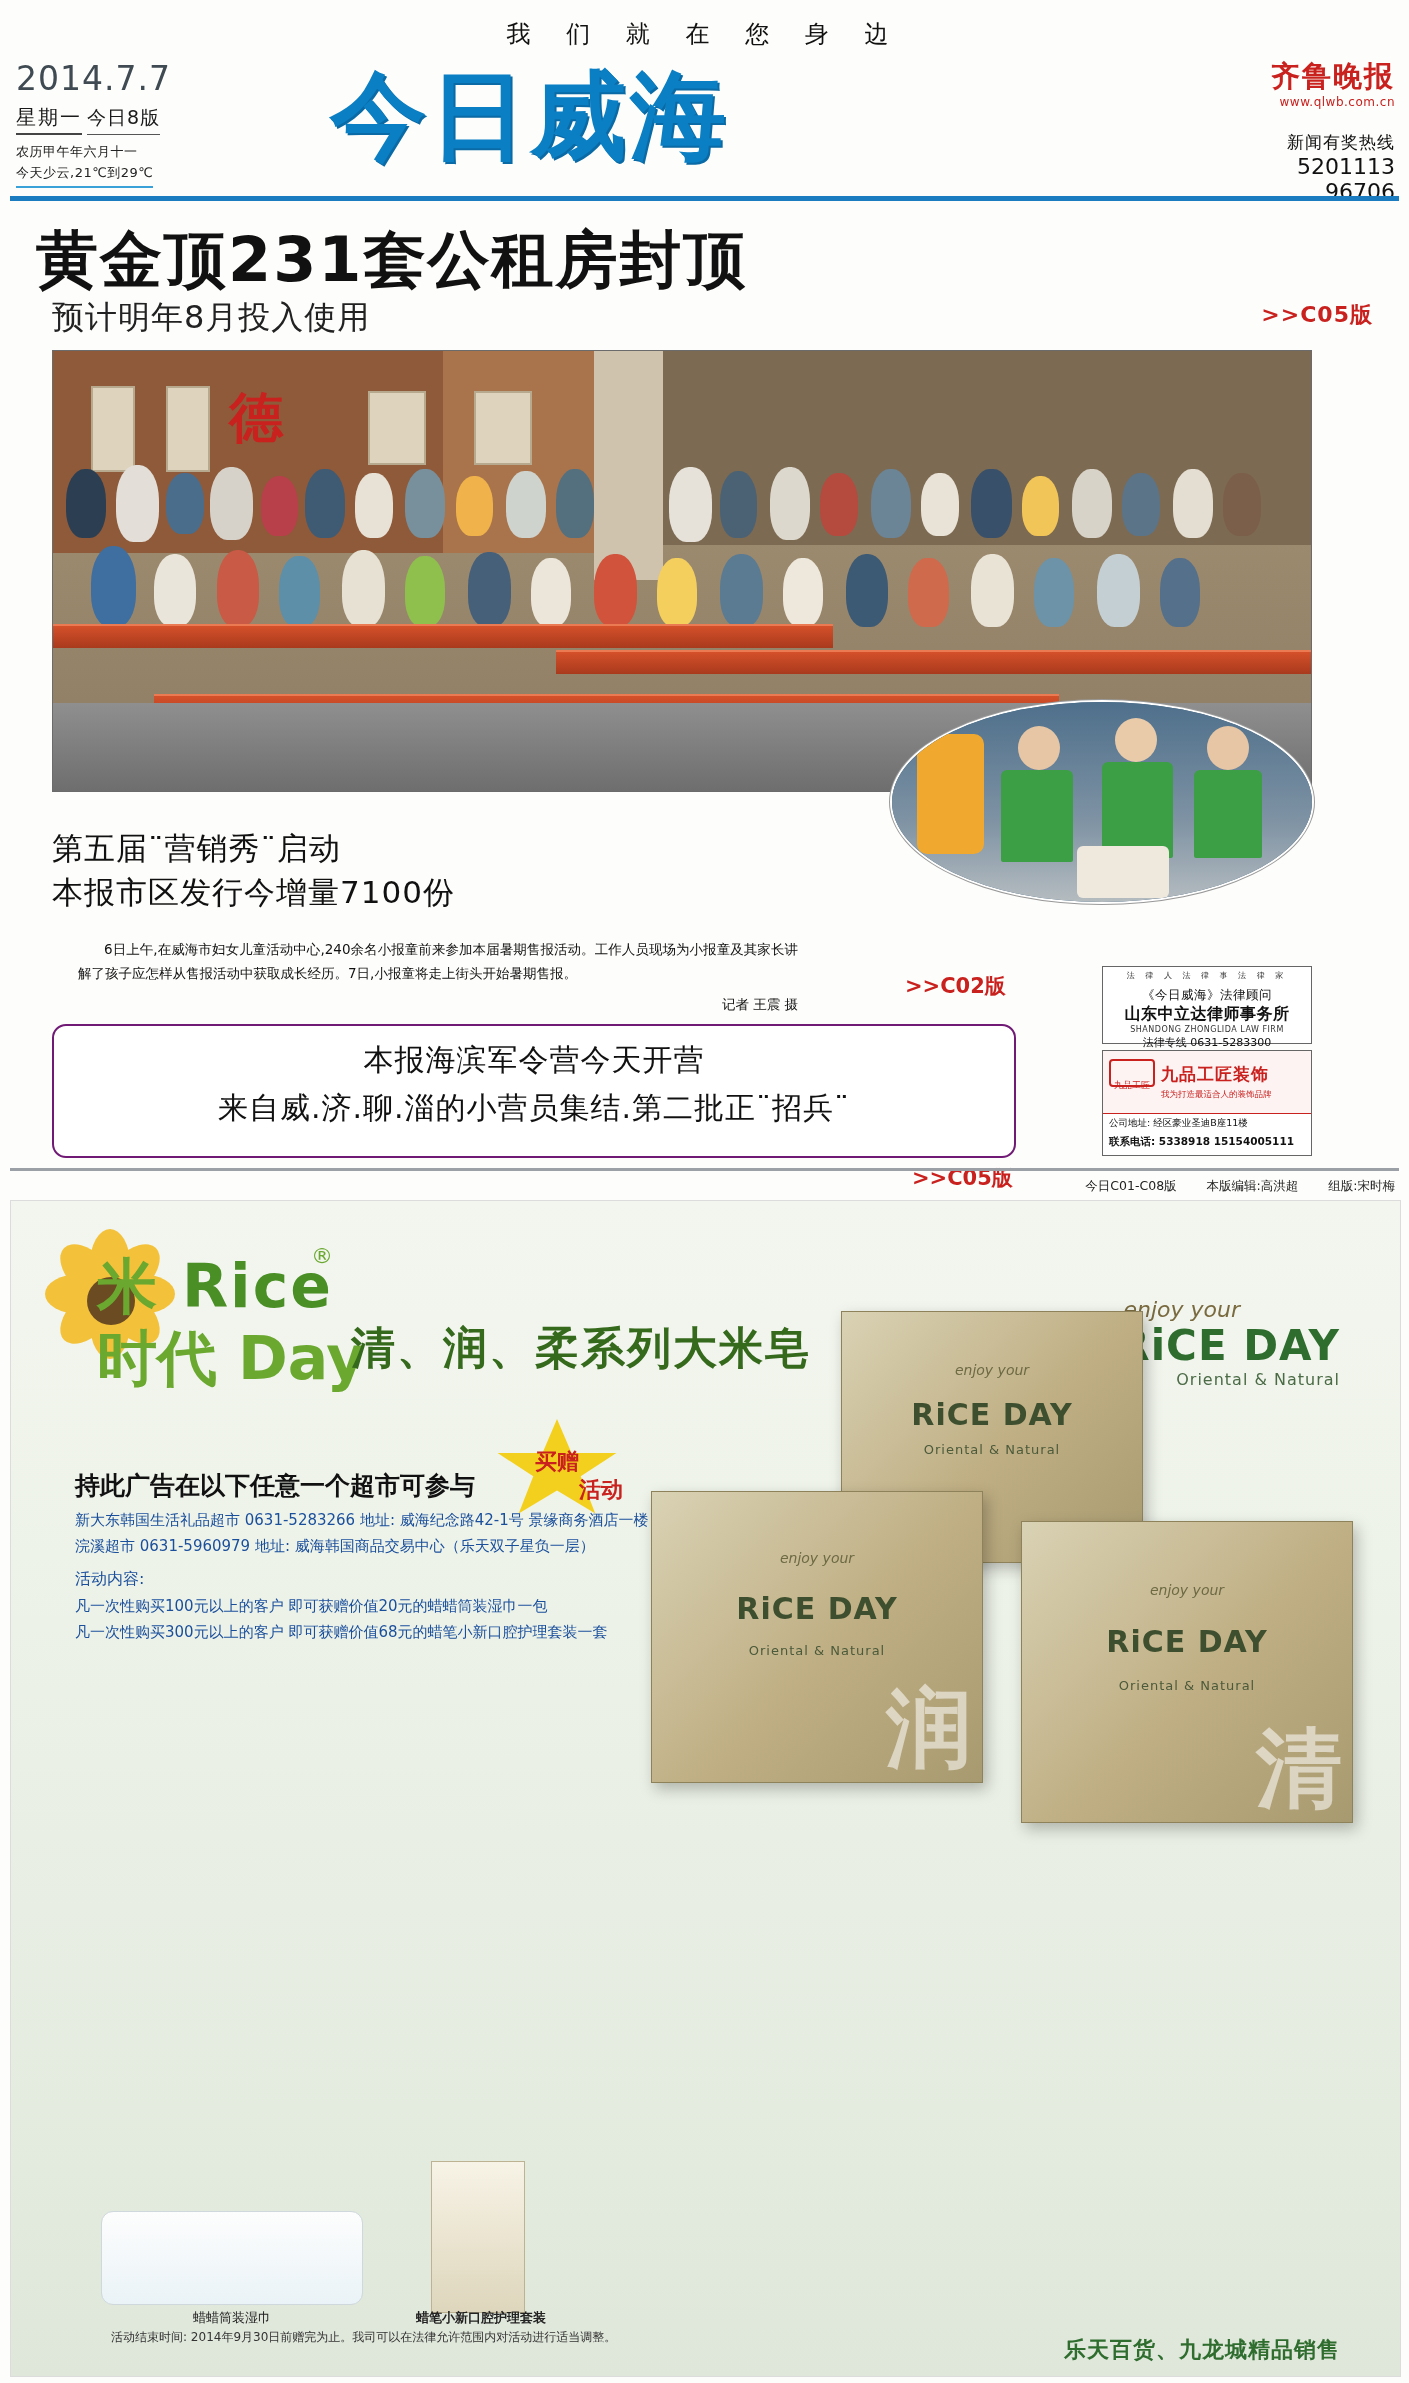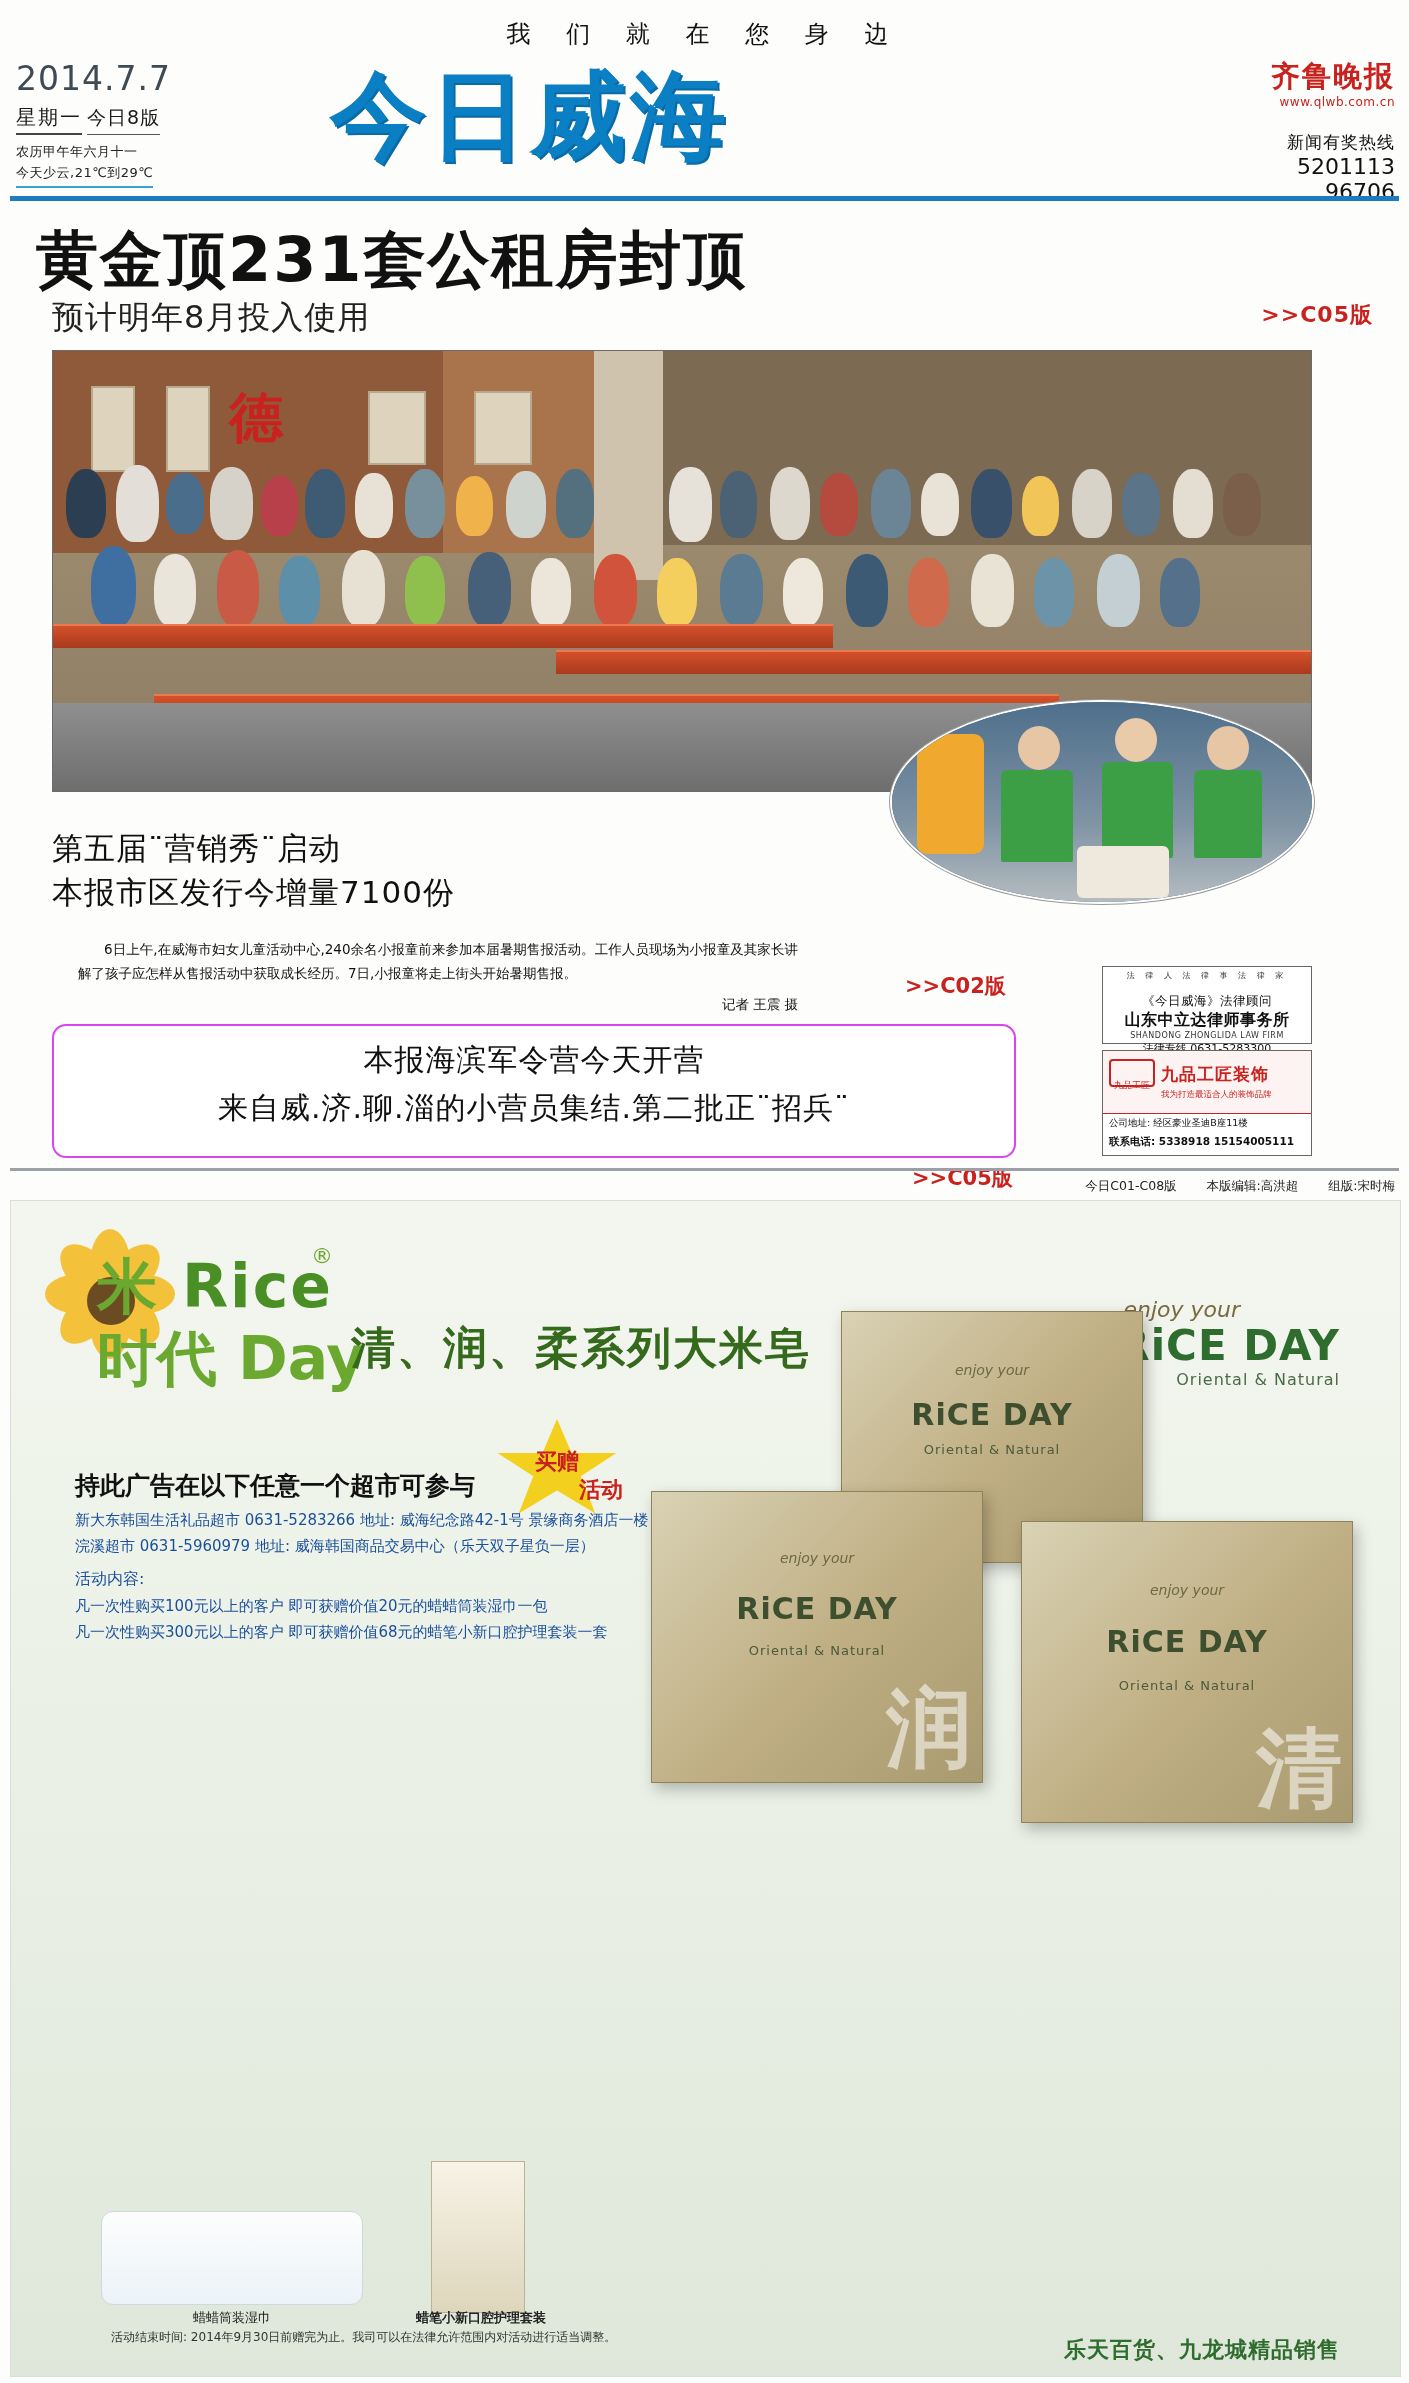--- a/index.html
+++ b/index.html
@@ -299,21 +299,21 @@
     font-weight: bold;
   }
 
   
   .promo-box {
     position: absolute;
     left: 52px;
     top: 1024px;
     width: 960px;
     height: 130px;
-    border: 2px solid #d946ef;
+    border: 2px solid #701a75;
     border-radius: 14px;
     background: #fff;
   }
   .promo-l1 {
     position: absolute;
     left: 0; right: 0;
     top: 14px;
     text-align: center;
     font-size: 30px;
     color: #111;
@@ -347,21 +347,21 @@
     border: 1px solid #666;
     background: #fff;
     text-align: center;
   }
   .ad-law .tiny {
     font-size: 8px;
     color: #333;
     letter-spacing: 4px;
     margin-top: 3px;
   }
-  .ad-law .l1 { font-size: 12.5px; color: #111; margin-top: 12px; letter-spacing: 0.5px;}
+  .ad-law .l1 { font-size: 12.5px; color: #111; margin-top: 6px; letter-spacing: 0.5px;}
   .ad-law .l2 { font-size: 16px; color: #111; font-weight: bold; letter-spacing: 0.5px;}
   .ad-law .l3 { font-size: 8px; color: #333; letter-spacing: 0.5px;}
   .ad-law .l4 { font-size: 11px; color: #111; margin-top: 1px;}
 
   .ad-deco {
     position: absolute;
     left: 1102px;
     top: 1050px;
     width: 208px;
     height: 104px;

